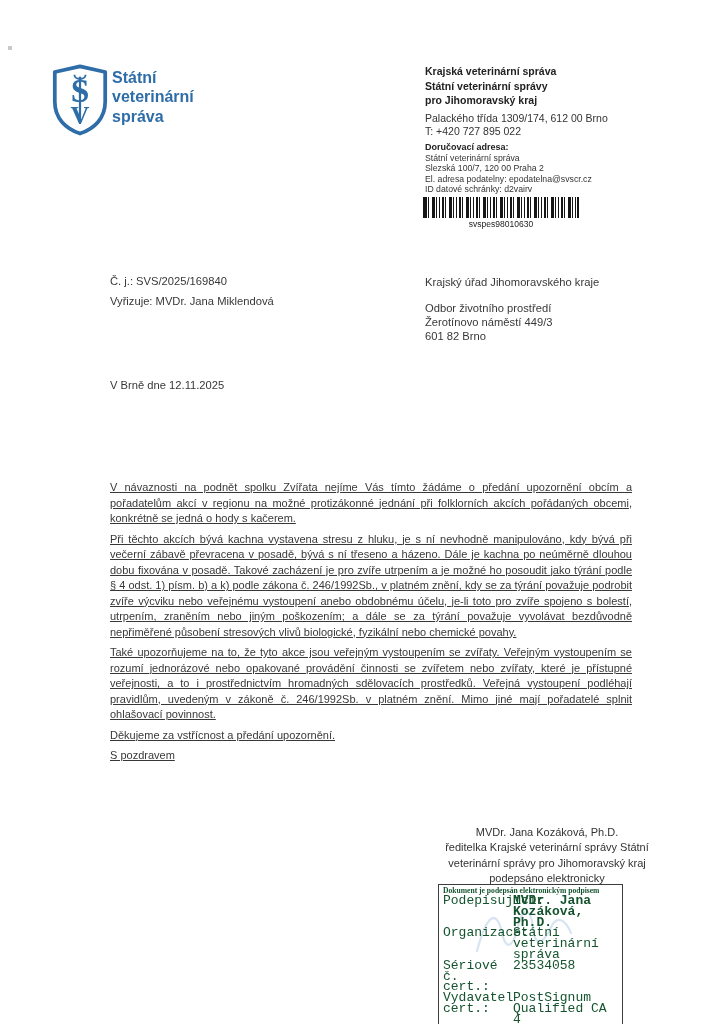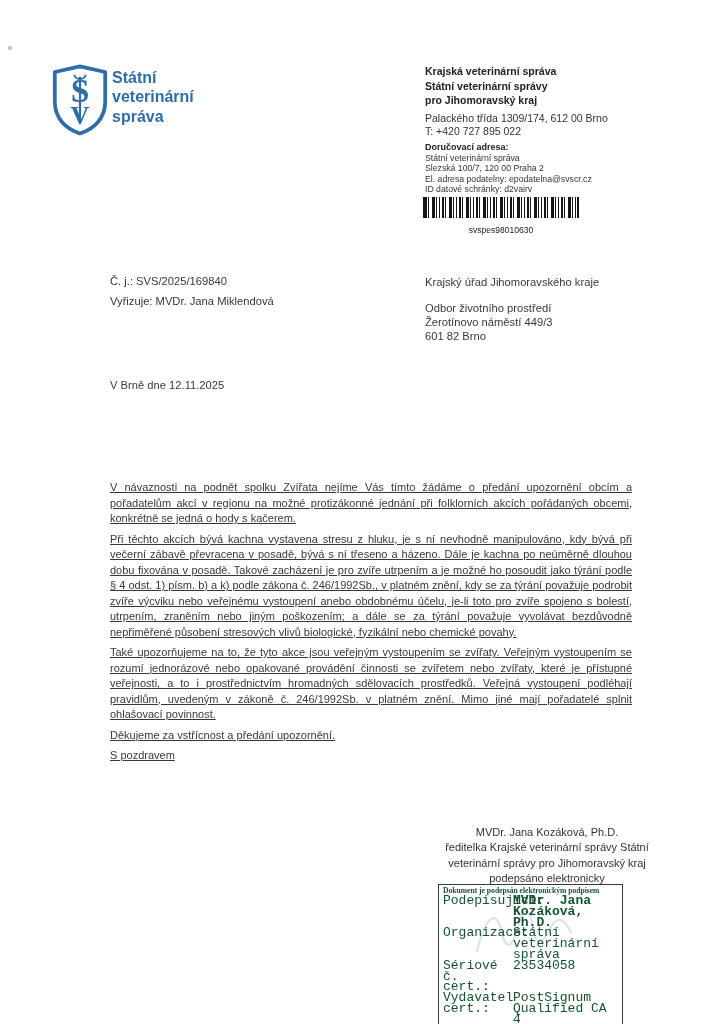--- a/index.html
+++ b/index.html
@@ -29,21 +29,21 @@
   .barcode-bars {
     width:156px; height:21px;
     background:repeating-linear-gradient(90deg,
       #161616 0px, #161616 2px, #fff 2px, #fff 3px,
       #161616 3px, #161616 4px, #fff 4px, #fff 7px,
       #161616 7px, #161616 10px, #fff 10px, #fff 11px,
       #161616 11px, #161616 12px, #fff 12px, #fff 14px,
       #161616 14px, #161616 15px, #fff 15px, #fff 17px);
     border-left:2px solid #161616; border-right:2px solid #161616;
   }
-  .barcode-caption { text-align:center; font-size:8.5px; color:#222; margin-top:7px; }
+  .barcode-caption { text-align:center; font-size:8.5px; color:#222; margin-top:1px; }
 
   
   .ref-no   { left:110px; top:275px; font-size:11.2px; }
   .ref-by   { left:110px; top:295px; font-size:11.2px;text-align:right; }
   .recipient{ left:425px; top:275px; font-size:11.2px; line-height:14px; }
   .recipient .r0 { margin-bottom:12px; }
 
   .dateline { left:110px; top:379px; font-size:11.2px; }
 
   .subject  { left:110px; top:440px; font-size:15.2px; color:#3b3b3b; letter-spacing:0.2px; }

